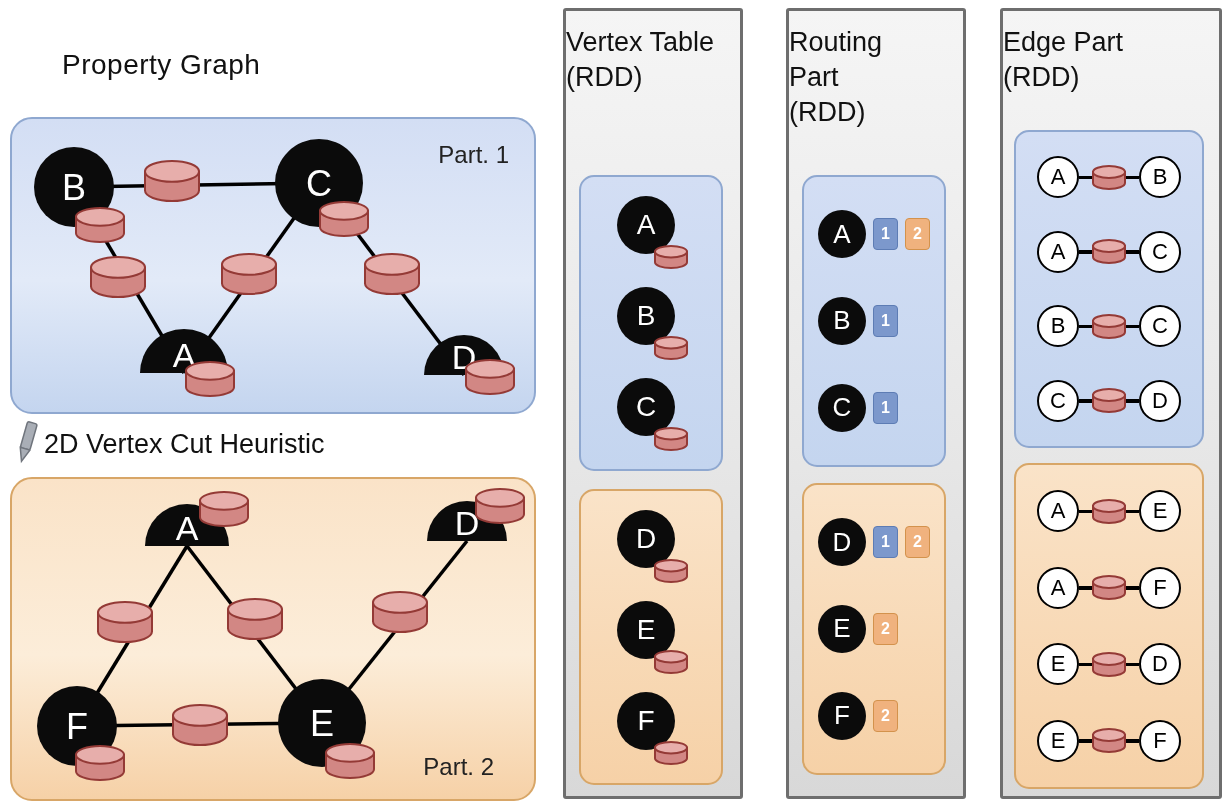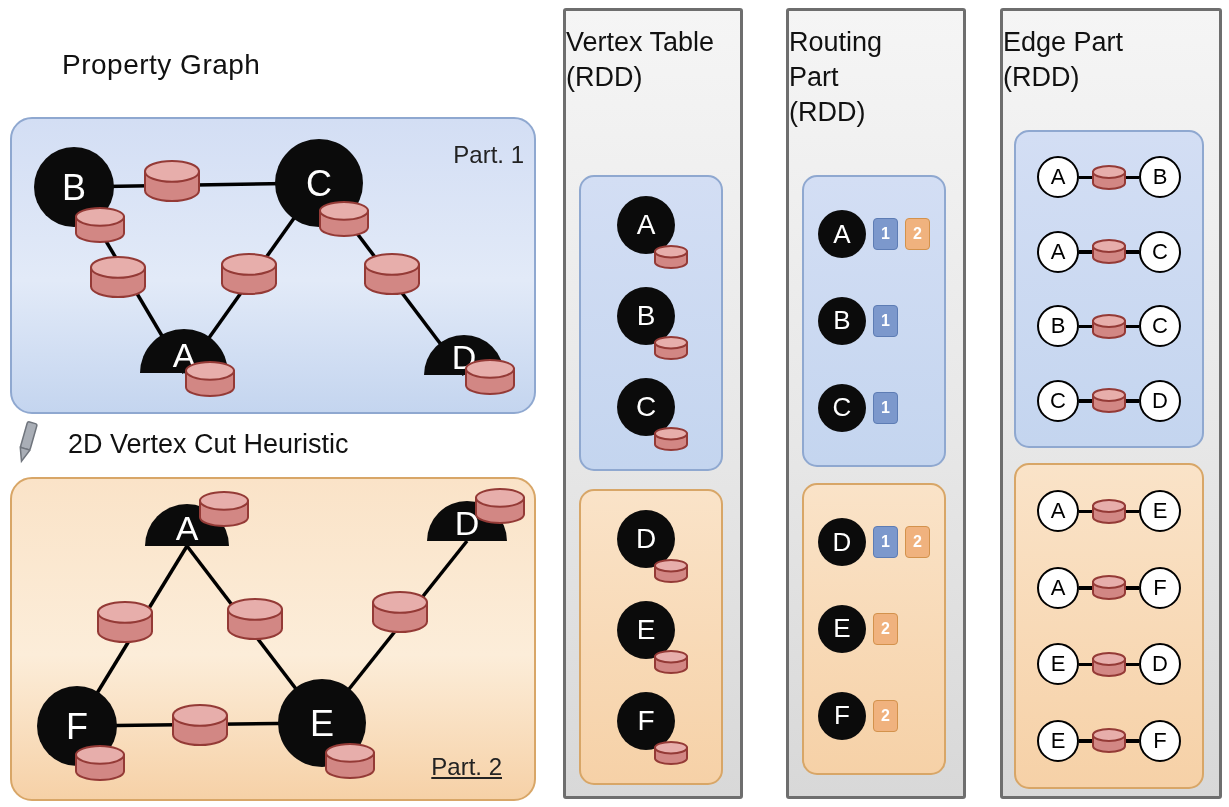--- a/index.html
+++ b/index.html
@@ -10,23 +10,23 @@
   .pg-title{position:absolute;left:62px;top:49px;font-size:28px;letter-spacing:.5px;}
   .partition{position:absolute;left:10px;width:522px;border-radius:22px;}
   .partition.blue{top:117px;height:293px;
     background:linear-gradient(180deg,var(--p1-top,#d3def4) 0%,#e2eaf8 55%,var(--p1-bot,#c4d5ef) 100%);
     border:2px solid var(--p1-accent,#8fa8d0);}
   .partition.orange{top:477px;height:320px;
     background:linear-gradient(180deg,var(--p2-top,#fae3c8) 0%,#fcedd9 55%,var(--p2-bot,#f6d1a7) 100%);
     border:2px solid var(--p2-accent,#d8a667);}
   .partition svg{position:absolute;left:0;top:0;}
   .part-label{position:absolute;font-size:24px;color:#222;}
-  .label-p1{right:10px;top:22px;}
-  .label-p2{right:32px;bottom:18px;text-decoration:underline;}
-  .cut-row{position:absolute;left:14px;top:420px;display:flex;align-items:center;gap:28px;justify-content:flex-end;}
+  .label-p1{right:25px;top:22px;}
+  .label-p2{right:40px;bottom:18px;}
+  .cut-row{position:absolute;left:14px;top:420px;display:flex;align-items:center;gap:4px;justify-content:flex-end;}
   .cut-row .cut-text{font-size:27px;}
 
   
   .rdd-col{position:absolute;top:8px;height:785px;border:3px solid #6e6e6e;border-radius:3px;
     background:linear-gradient(180deg,#f5f5f5 0%,#e7e7e7 55%,#d8d8d8 100%);}
   #vertex-table{left:563px;width:174px;}
   #routing-table{left:778px;width:174px;margin-left:8px;}
   #edge-table{left:1000px;width:216px;}
   .table-header{padding-top:14px;font-size:27px;line-height:1.3;}
   .group{position:absolute;border-radius:15px;}

